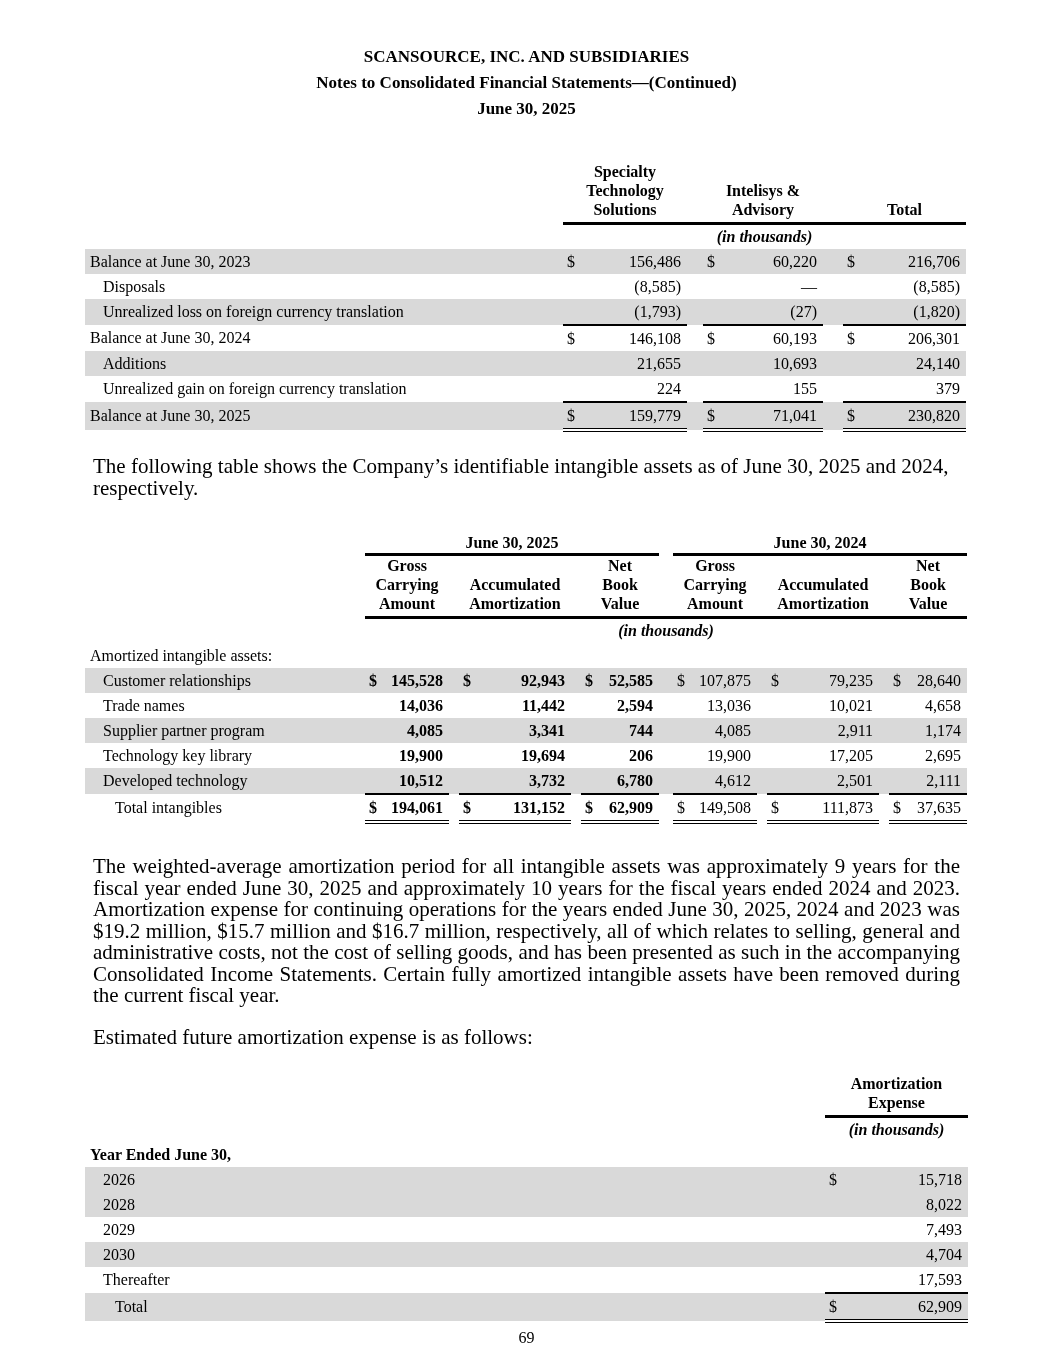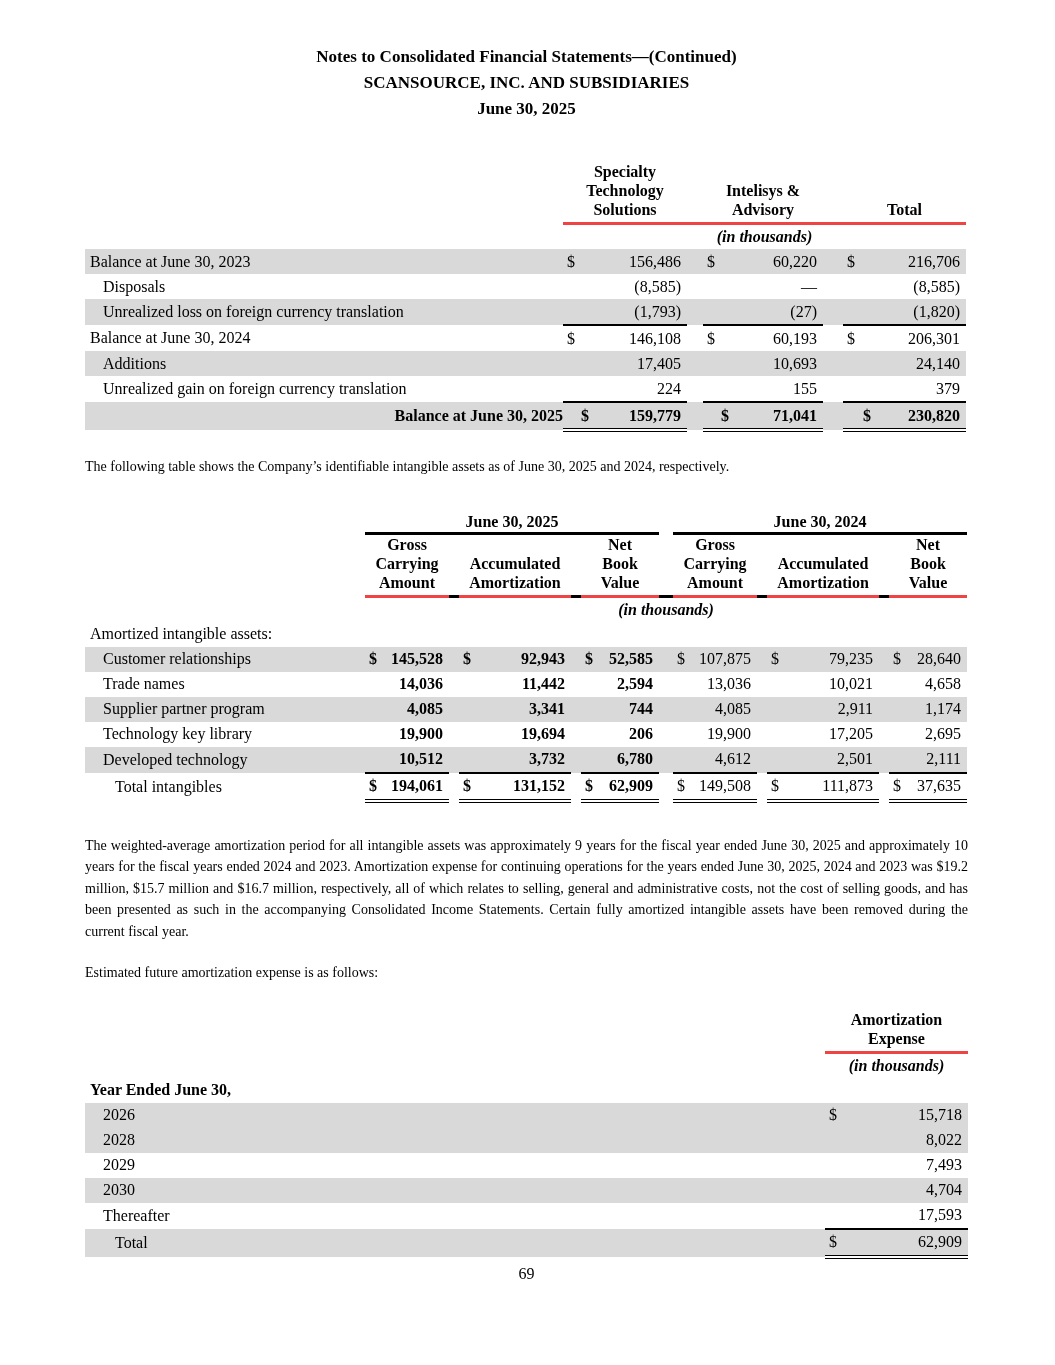--- a/index.html
+++ b/index.html
@@ -14,59 +14,59 @@
 
   
   table{border-collapse:collapse;table-layout:fixed;font-size:16px;}
   td{padding:0;vertical-align:middle;overflow:hidden;}
   tr.data td{height:25px;}
   td.lbl{text-align:left;white-space:nowrap;}
   .in0{padding-left:5px;} .in1{padding-left:18px;} .in2{padding-left:30px;}
   td.d{text-align:left;padding-left:4px;}
   td.v{text-align:right;padding-right:6px;white-space:nowrap;}
   tr.shaded td{background:var(--shade,#d9d9d9);}
-  tr.bold td{font-weight:bold;text-align:right;}
+  tr.bold td{font-weight:normal;}
   tr.rule-s td.d, tr.rule-s td.v{border-bottom:2px solid #000;}
   tr.rule-d td.d, tr.rule-d td.v{border-bottom:4px double #000;}
 
   
   td.chead{font-weight:bold;text-align:center;vertical-align:bottom;
-           border-bottom:3px solid #ef4444;padding-bottom:3px;line-height:19px;}
+           border-bottom:3px solid #000000;padding-bottom:3px;line-height:19px;}
   td.ghead{font-weight:bold;text-align:center;vertical-align:bottom;
            border-bottom:3px solid #000;padding-bottom:1px;line-height:19px;}
   td.gline{border-bottom:3px solid #000;}
   tr.units td{font-style:italic;font-weight:bold;text-align:center;height:24px;}
   tr.section td{height:25px;text-align:left;}
   tr.section.boldlbl td{font-weight:bold;margin-top:17px;}
   .hspan{display:inline-block;}
   .hw-sts{width:96px;} .hw-ia{width:90px;}
   .hw-g{width:70px;font-family:Liberation Serif, serif;} .hw-a{width:106px;} .hw-n{width:52px;} .hw-ae{width:112px;}
   .t2 .y25{font-weight:bold;}
 
   
-  p{margin:0;font-size:14px;line-height:21.5px;}
+  p{margin:8px;font-size:21px;line-height:21.5px;}
   .p1{margin-top:24px;}
   .p2{margin-top:32px;text-align:justify;}
   .p3{margin-top:20px;}
 
   .tbl1{margin-top:40px;width:881px;}
   .tbl2{margin-top:34px;width:882px;}
   .tbl3{margin-top:26px;width:883px;}
 
   .page-number{margin-top:6px;text-align:center;font-size:16px;}
 </style>
 </head>
 <body>
 
 <div class="page">
   <div class="content">
 
     <div class="doc-header">
+      <div>SCANSOURCE, INC. AND SUBSIDIARIES</div>
       <div>Notes to Consolidated Financial Statements—(Continued)</div>
-      <div>SCANSOURCE, INC. AND SUBSIDIARIES</div>
       <div>June 30, 2025</div>
     </div>
 
     <table class="tbl1">
       <colgroup>
         <col style="width:478px">
           <col style="width:26px">
           <col style="width:98px">
         <col style="width:16px">
           <col style="width:26px">
@@ -130,21 +130,21 @@
             <td class="gap"></td>
             <td class="d">$</td>
             <td class="v">60,193</td>
             <td class="gap"></td>
             <td class="d">$</td>
             <td class="v">206,301</td>
           </tr>
           <tr class="data shaded">
             <td class="lbl in1">Additions</td>
             <td class="d"></td>
-            <td class="v">17,405</td>
+            <td class="v">21,655</td>
             <td class="gap"></td>
             <td class="d"></td>
             <td class="v">10,693</td>
             <td class="gap"></td>
             <td class="d"></td>
             <td class="v">24,140</td>
           </tr>
           <tr class="data rule-s">
             <td class="lbl in1">Unrealized gain on foreign currency translation</td>
             <td class="d"></td>

